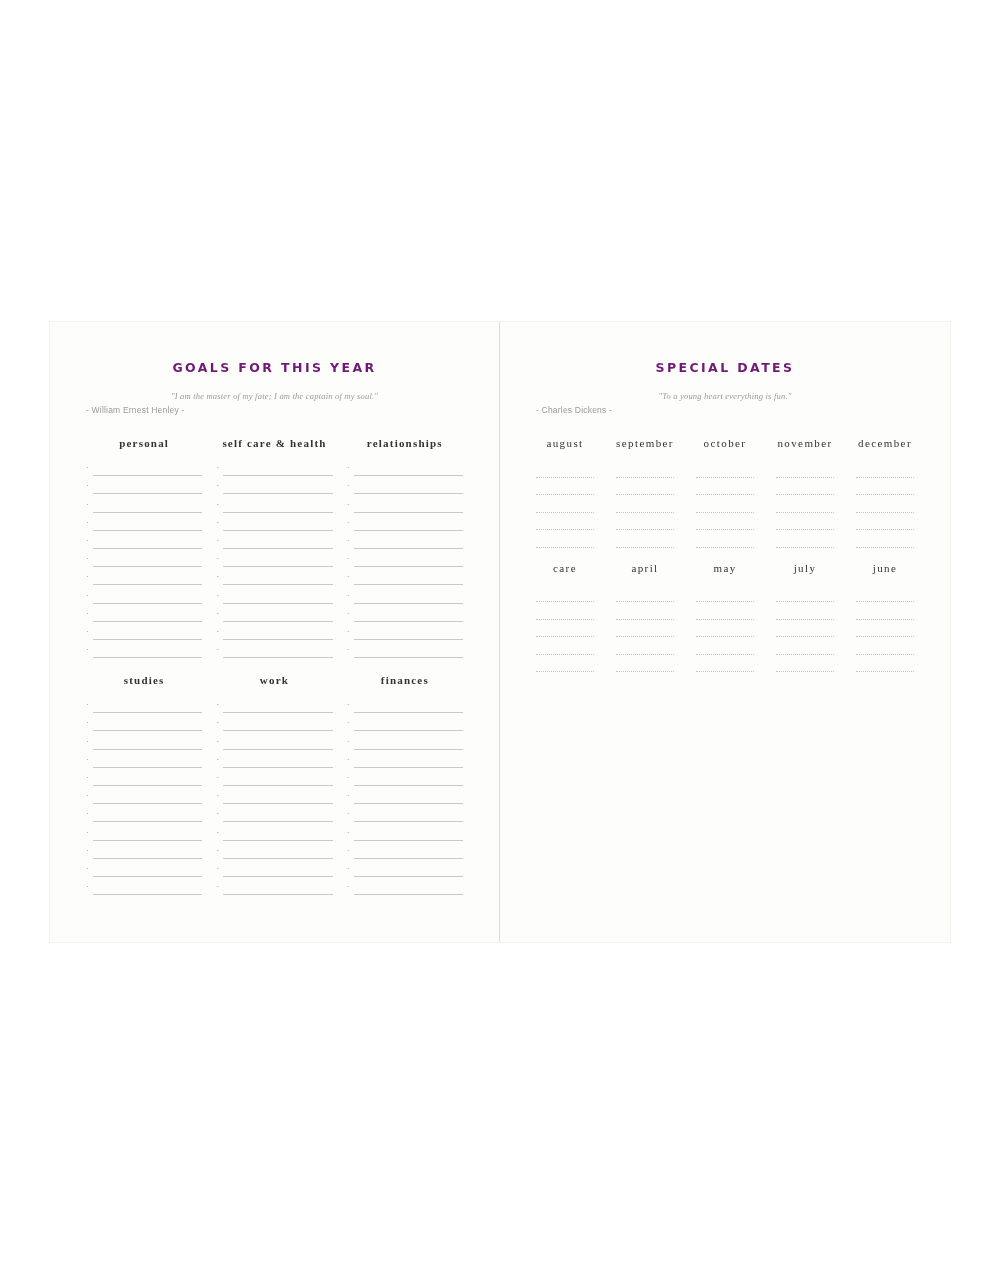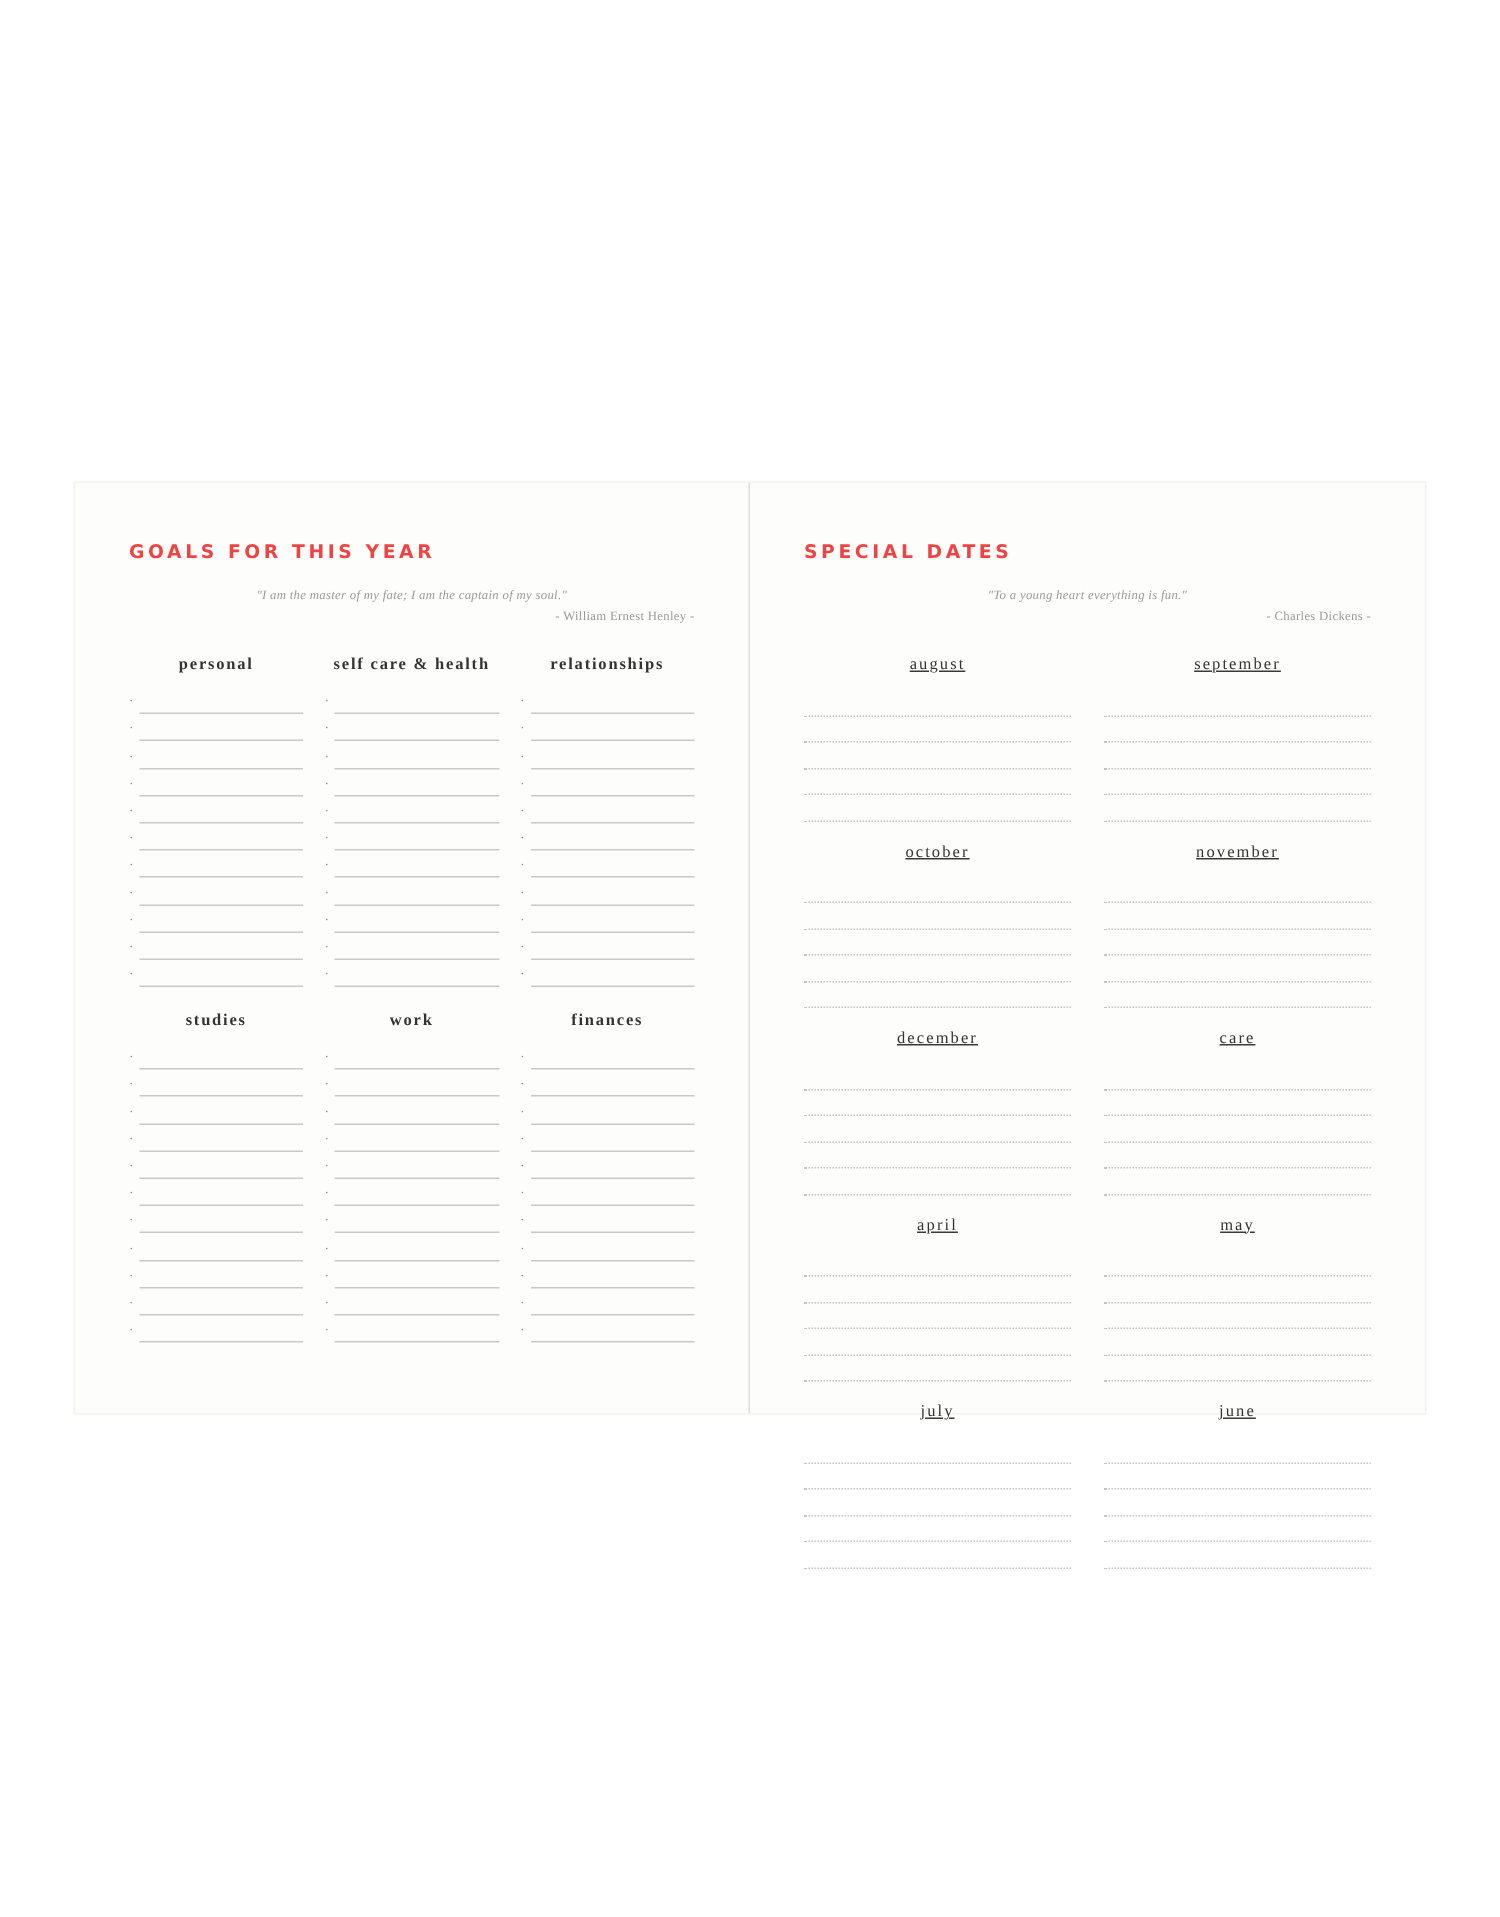--- a/index.html
+++ b/index.html
@@ -35,40 +35,41 @@
     width: 450px;
     padding: 24px 36px 0 36px;
     border-right: 1px solid #dddddd;
   }
   .page-right {
     width: 450px;
     padding: 24px 36px 0 36px;
   }
 
   .page-title {
+    text-align: center;
     font-family: "DejaVu Sans", sans-serif;
     font-size: 12.5px;
     letter-spacing: 2.4px;
     font-weight: bold;
-    color: #ef4444;
+    color: #701a75;
     margin: 14px 0 0 0;
   }
 
   .quote {
     text-align: center;
     font-family: "Liberation Serif", serif;
     font-style: italic;
     font-size: 8.5px;
     color: #9a9a9a;
     margin-top: 16px;
     letter-spacing: 0.2px;
   }
   .quote-author {
-    text-align: right;
-    font-family: Liberation Serif, serif;
+    text-align: left;
+    font-family: Liberation Sans, sans-serif;
     font-size: 8.5px;
     color: #9a9a9a;
     margin-top: 4px;
     letter-spacing: 0.2px;
   }
 
   
   .goals-grid {
     margin-top: 22px;
     display: grid;
@@ -103,24 +104,23 @@
   .goal-rule {
     flex: 1;
     border-bottom: 1px solid #c9c9c9;
     height: 0;
   }
 
   
   .months-grid {
     margin-top: 22px;
     display: grid;
-    grid-template-columns: repeat(2, 1fr);
+    grid-template-columns: repeat(5, 1fr);
     column-gap: 22px;
     row-gap: 14px;
-    text-decoration: underline;
   }
   .month-block { }
   .month-head {
     text-align: center;
     font-family: "Liberation Serif", serif;
     font-size: 11px;
     letter-spacing: 1.4px;
     color: #333333;
     margin-bottom: 11px;
   }

